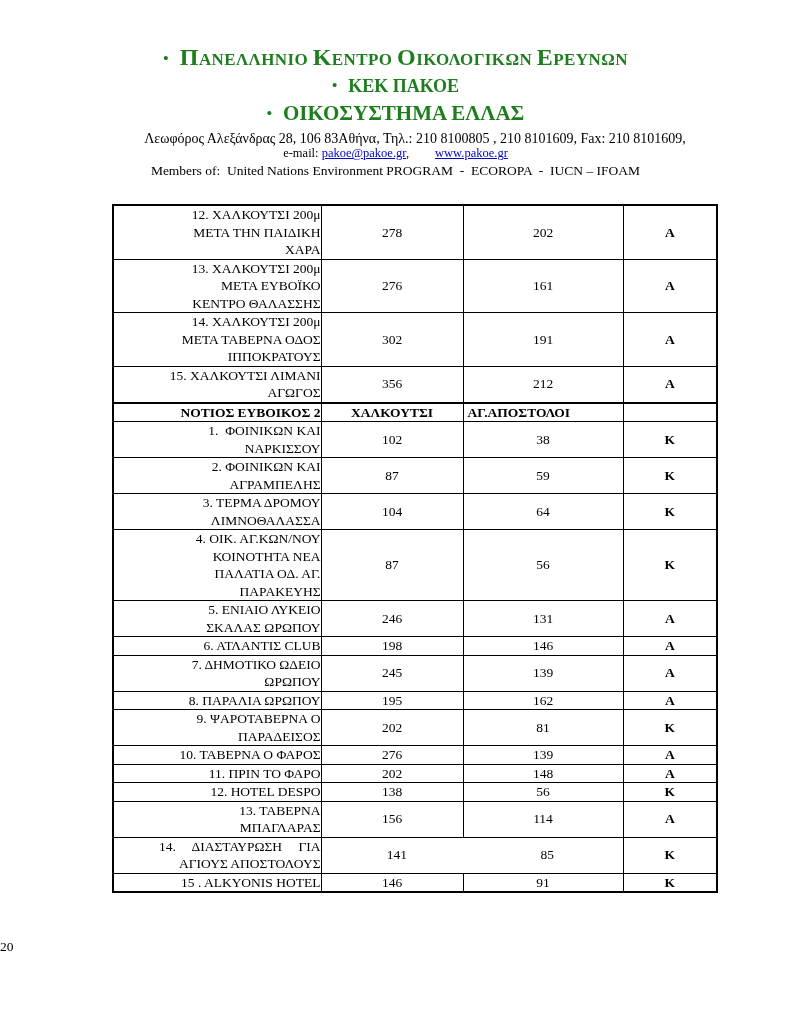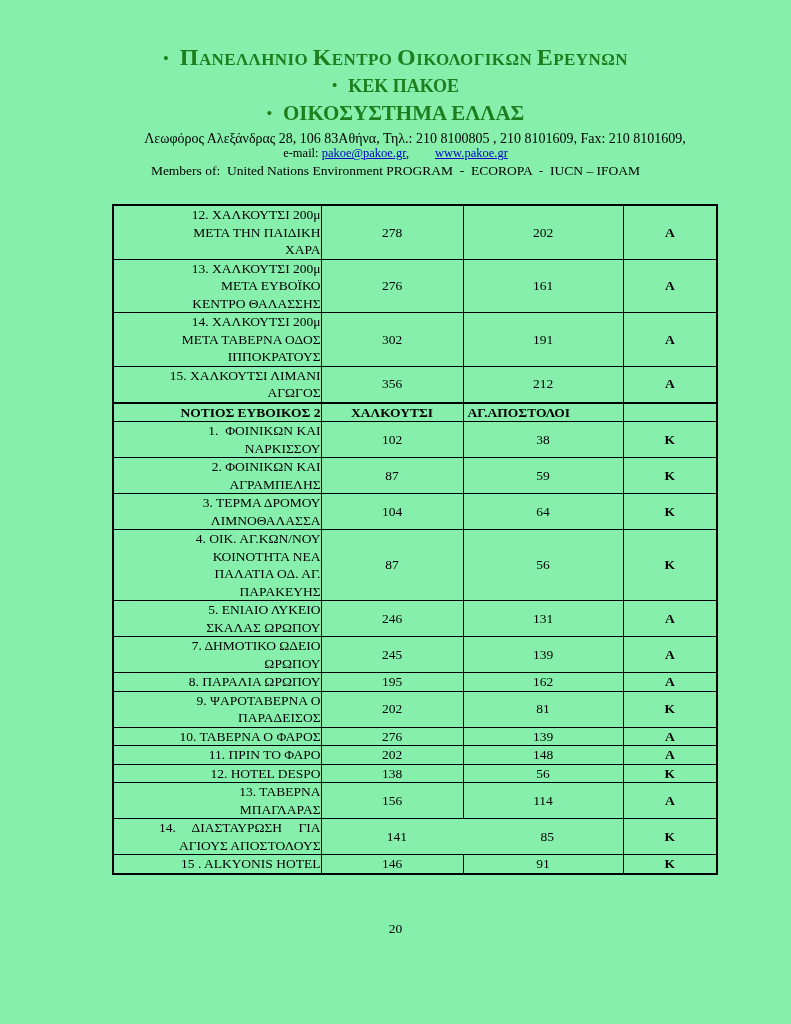--- a/index.html
+++ b/index.html
@@ -1,17 +1,17 @@
 <!DOCTYPE html>
 <html><head>
 <meta charset="utf-8">
 <style>
   html,body{margin:0;padding:0;background:#e8e8e8;}
   .page{
-    position:relative;width:791px;height:1024px;margin:0 auto;background:#86efac;
+    position:relative;width:791px;height:1024px;margin:0 auto;background:#ffffff;
     font-family:"Liberation Serif","DejaVu Serif",serif;color:#000;overflow:hidden;
   }
   .letterhead{padding-top:44px;text-align:center;}
   .org-line{color:var(--green,#1e7e1e);font-weight:bold;}
   .org1{font-size:17px;letter-spacing:.4px;margin-bottom:5px;}
   .org1 .init{font-size:24px;}
   .org2{font-size:18px;margin-bottom:4px;}
   .org3{font-size:21px;margin-bottom:5px;}
   .bullet{font-size:15px;margin-right:11px;vertical-align:2px;}
   .address{font-size:14px;line-height:15px;white-space:pre-wrap;margin-left:39px;}
@@ -30,21 +30,21 @@
   .ul{}
   td.val,td.grade{text-align:center;}
   td.grade{font-weight:bold;}
   td.top{vertical-align:top;}
   td.bottom{vertical-align:bottom;padding-bottom:1px;}
   td.middle{vertical-align:middle;}
   tr.hdr td{font-weight:bold;border-top:2.5px solid #000;}
   tr.hdr td.left{text-align:left;padding-left:4px;}
   .split{display:flex;width:100%;}
   .split span{flex:1;text-align:center;}
-  .page-number{text-align:center;font-size:13.5px;margin-top:46px;}
+  .page-number{font-size:13.5px;margin-top:46px;}
 </style>
 </head>
 <body>
 
 <div class="page" style="--green: #1e7e1e; --link: #0000cc;">
 
   <div class="letterhead">
     <div class="org-line org1"><span class="bullet">•</span><span id="org1-words"><span class="init">Π</span><span>ΑΝΕΛΛΗΝΙΟ </span><span class="init">Κ</span><span>ΕΝΤΡΟ </span><span class="init">Ο</span><span>ΙΚΟΛΟΓΙΚΩΝ </span><span class="init">Ε</span><span>ΡΕΥΝΩΝ</span></span></div>
     <div class="org-line org2"><span class="bullet">•</span><span>ΚΕΚ ΠΑΚΟΕ</span></div>
     <div class="org-line org3"><span class="bullet">•</span><span>ΟΙΚΟΣΥΣΤΗΜΑ ΕΛΛΑΣ</span></div>
@@ -151,20 +151,28 @@
             <td class="nm">
               <div class="nm-line">5. ΕΝΙΑΙΟ ΛΥΚΕΙΟ</div>
               <div class="nm-line">ΣΚΑΛΑΣ ΩΡΩΠΟΥ</div>
             </td>
             <td class="val bottom">246</td>
             <td class="val bottom">131</td>
             <td class="grade bottom">Α</td>
           </tr>
           <tr>
             <td class="nm">
+              <div class="nm-line">6. ΑΤΛΑΝΤΙΣ CLUB</div>
+            </td>
+            <td class="val middle">198</td>
+            <td class="val middle">146</td>
+            <td class="grade middle">Α</td>
+          </tr>
+          <tr>
+            <td class="nm">
               <div class="nm-line">7. ΔΗΜΟΤΙΚΟ ΩΔΕΙΟ</div>
               <div class="nm-line ul">ΩΡΩΠΟΥ</div>
             </td>
             <td class="val top">245</td>
             <td class="val top">139</td>
             <td class="grade top">Α</td>
           </tr>
           <tr>
             <td class="nm">
               <div class="nm-line">8. ΠΑΡΑΛΙΑ ΩΡΩΠΟΥ</div>

